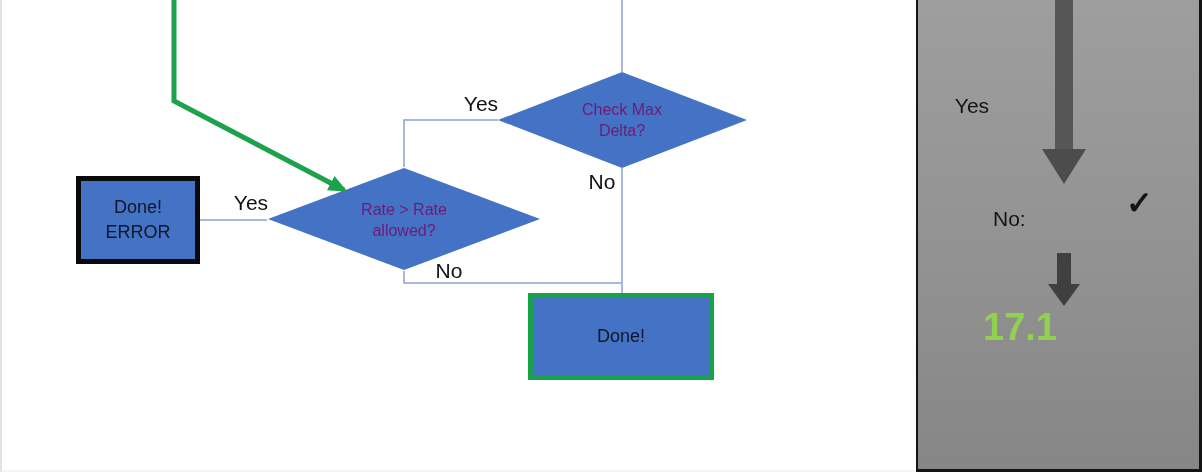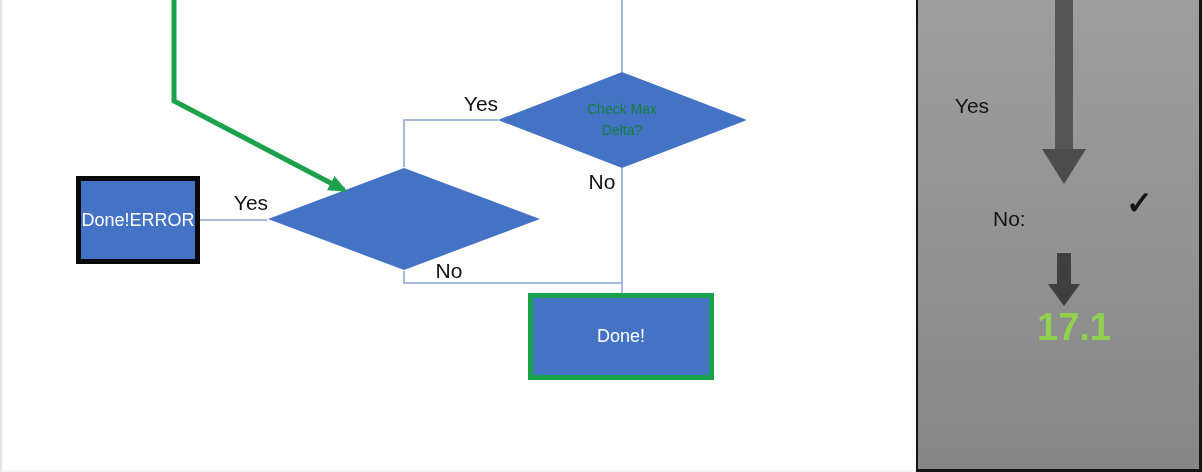--- a/index.html
+++ b/index.html
@@ -9,35 +9,35 @@
     background: #ffffff;
     font-family: "Liberation Sans", sans-serif;
     overflow: hidden;
   }
   #stage { position: relative; width: 1202px; height: 472px; background: #fff; }
 
   #flow-svg { position: absolute; left: 0; top: 0; z-index: 1; }
 
   .node-label {
     position: absolute; z-index: 3;
-    color: #15803d; font-size: 14px; line-height: 21px;
+    color: #701a75; font-size: 16px; line-height: 21px;
     text-align: center; pointer-events: none;
   }
   .edge-label {
     position: absolute; z-index: 3;
     color: #111111; font-size: 21px; line-height: 23px;
     text-align: center;
   }
 
   .flow-box {
     position: absolute; z-index: 2;
     background: #4472c4;
-    display: flex; flex-direction: row;
+    display: flex; flex-direction: column;
     align-items: center; justify-content: center;
-    color: #ffffff; font-size: 18px; line-height: 25px;
+    color: #0f172a; font-size: 18px; line-height: 25px;
     text-align: center;
   }
   #box-done-error { left: 76px; top: 176px; width: 124px; height: 88px; border: 5px solid #0a0a0a; }
   #box-done      { left: 528px; top: 293px; width: 186px; height: 87px; border: 5px solid #17a24b; }
 
   
   #side-panel {
     position: absolute; z-index: 4;
     left: 916px; top: 0; width: 286px; height: 472px;
     background: linear-gradient(180deg, #9e9e9e 0%, #929292 55%, #868686 100%);
@@ -46,21 +46,21 @@
     border-bottom: 3px solid #141414;
   }
   #panel-arrows { position: absolute; left: 0; top: 0; }
   .panel-text { position: absolute; color: #141414; font-size: 21px; line-height: 23px; }
   #panel-yes   { left: 942px; top: 94px;  width: 60px; text-align: center; z-index: 5; }
   #panel-no    { left: 953px; top: 207px; width: 44px; z-index: 5; margin-left: 40px; }
   #panel-delta { left: 1016px; top: 207px; width: 100px; z-index: 5; }
   #panel-check { left: 1126px; top: 192px; width: 46px; font-size: 32px; font-weight: bold; z-index: 5; }
   #panel-result {
     position: absolute; z-index: 5;
-    left: 1022px; top: 306px; width: 104px;
+    left: 968px; top: 306px; width: 104px;
     text-align: center;
     color: #92d050; font-size: 38px; font-weight: bold;
   }
 </style>
 </head>
 <body>
 
 <div id="stage">
 
   <svg id="flow-svg" width="920" height="472" viewBox="0 0 920 472">
@@ -84,20 +84,24 @@
     <polygon points="622,72 747,120 622,168 498,120" fill="#4472c4"></polygon>
     <polygon points="404,168 540,219 404,270 268,219" fill="#4472c4"></polygon>
 
     <polyline points="174,0 174,101 344,190" fill="none" stroke="#1da24c" stroke-width="5" marker-end="url(#ah-green)"></polyline>
   </svg>
 
   <div class="node-label" style="left:547px; top:99px; width:150px;">
     <div>Check Max</div>
     <div>Delta?</div>
   </div>
+  <div class="node-label" style="left:329px; top:199px; width:150px;">
+    <div>Rate &gt; Rate</div>
+    <div>allowed?</div>
+  </div>
 
   <div class="edge-label" style="left:455px; top:92px; width:52px;">Yes</div>
   <div class="edge-label" style="left:582px; top:170px; width:40px;">No</div>
   <div class="edge-label" style="left:227px; top:191px; width:48px;">Yes</div>
   <div class="edge-label" style="left:427px; top:259px; width:44px;">No</div>
 
   <div id="box-done-error" class="flow-box">
     <div>Done!</div>
     <div>ERROR</div>
   </div>

